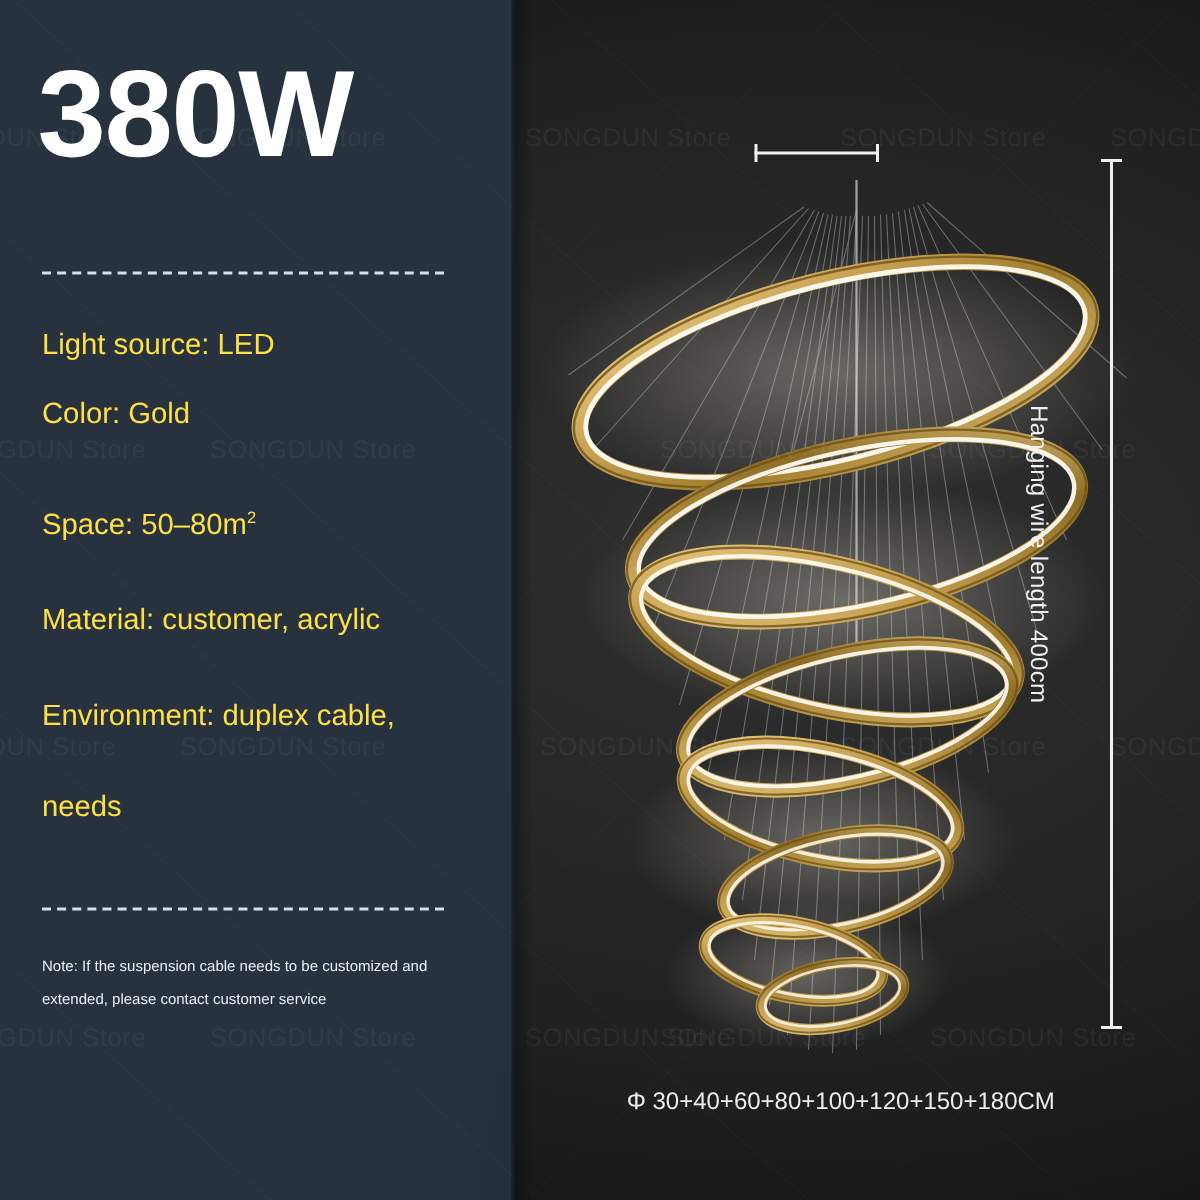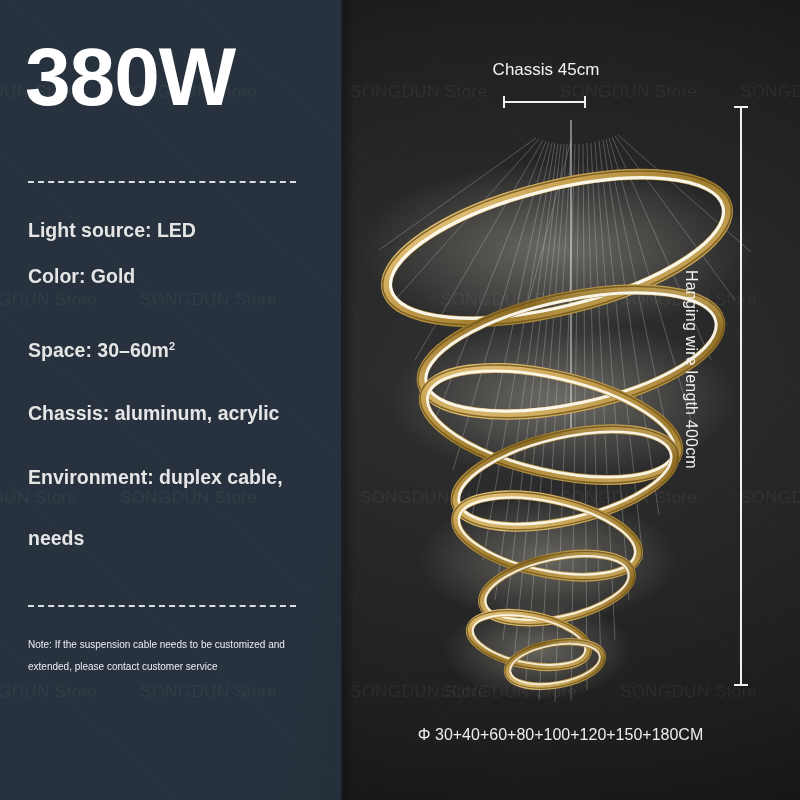--- a/index.html
+++ b/index.html
@@ -58,21 +58,21 @@
     font-size:82px;line-height:1;font-weight:700;color:#ffffff;
     letter-spacing:-1px;
   }
   .divider{
     position:absolute;height:0;border-top:2px dashed #e9eef3;opacity:.92;
   }
   .divider.d1{left:28px;top:181px;width:268px;}
   .divider.d2{left:28px;top:605px;width:268px;}
   .spec{
     position:absolute;left:28px;
-    font-size:19.5px;color:#e5e5e5;font-weight:700;white-space:nowrap;
+    font-size:19.5px;color:#fde047;font-weight:400;white-space:nowrap;
   }
   .spec sup{font-size:11px;vertical-align:super;}
   .note{
     position:absolute;left:28px;top:634px;width:286px;
     font-size:10px;line-height:22px;color:#eceff3;font-weight:400;
   }
 
   
   .chassis-label{
     position:absolute;left:481px;top:60px;width:130px;text-align:center;
@@ -231,21 +231,20 @@
     <div class="wm" style="left:440px;top:290px;">SONGDUN Store</div>
     <div class="wm" style="left:620px;top:290px;">SONGDUN Store</div>
     <div class="wm" style="left:360px;top:488px;">SONGDUN Store</div>
     <div class="wm" style="left:560px;top:488px;">SONGDUN Store</div>
     <div class="wm" style="left:740px;top:488px;">SONGDUN Store</div>
     <div class="wm" style="left:440px;top:682px;">SONGDUN Store</div>
     <div class="wm" style="left:620px;top:682px;">SONGDUN Store</div>
     <div class="wm" style="left:350px;top:682px;">SONGDUN Store</div>
   </div>
 
-  <div class="chassis-label">Chassis 45cm</div>
   <div class="dim-h">
     <div class="bar"></div>
     <div class="tick l"></div>
     <div class="tick r"></div>
   </div>
 
   <div class="dim-v">
     <div class="bar"></div>
     <div class="tick t"></div>
     <div class="tick b"></div>
@@ -267,21 +266,21 @@
       <div class="wm on-navy" style="left:140px;top:682px;">SONGDUN Store</div>
     </div>
   </div>
   <div class="panel-edge"></div>
 
   <div class="big-watt">380W</div>
   <div class="divider d1"></div>
 
   <div class="spec" style="top:219px;">Light source: LED</div>
   <div class="spec" style="top:265px;">Color: Gold</div>
-  <div class="spec" style="top:339px;"><span>Space: 30–60m</span><sup>2</sup></div>
-  <div class="spec" style="top:402px;">Chassis: aluminum, acrylic</div>
+  <div class="spec" style="top:339px;"><span>Space: 50–80m</span><sup>2</sup></div>
+  <div class="spec" style="top:402px;">Material: customer, acrylic</div>
   <div class="spec" style="top:466px;">Environment: duplex cable,</div>
   <div class="spec" style="top:527px;">needs</div>
 
   <div class="divider d2"></div>
   <div class="note">Note: If the suspension cable needs to be customized and extended, please contact customer service</div>
 
 </div>
 
 </body></html>

